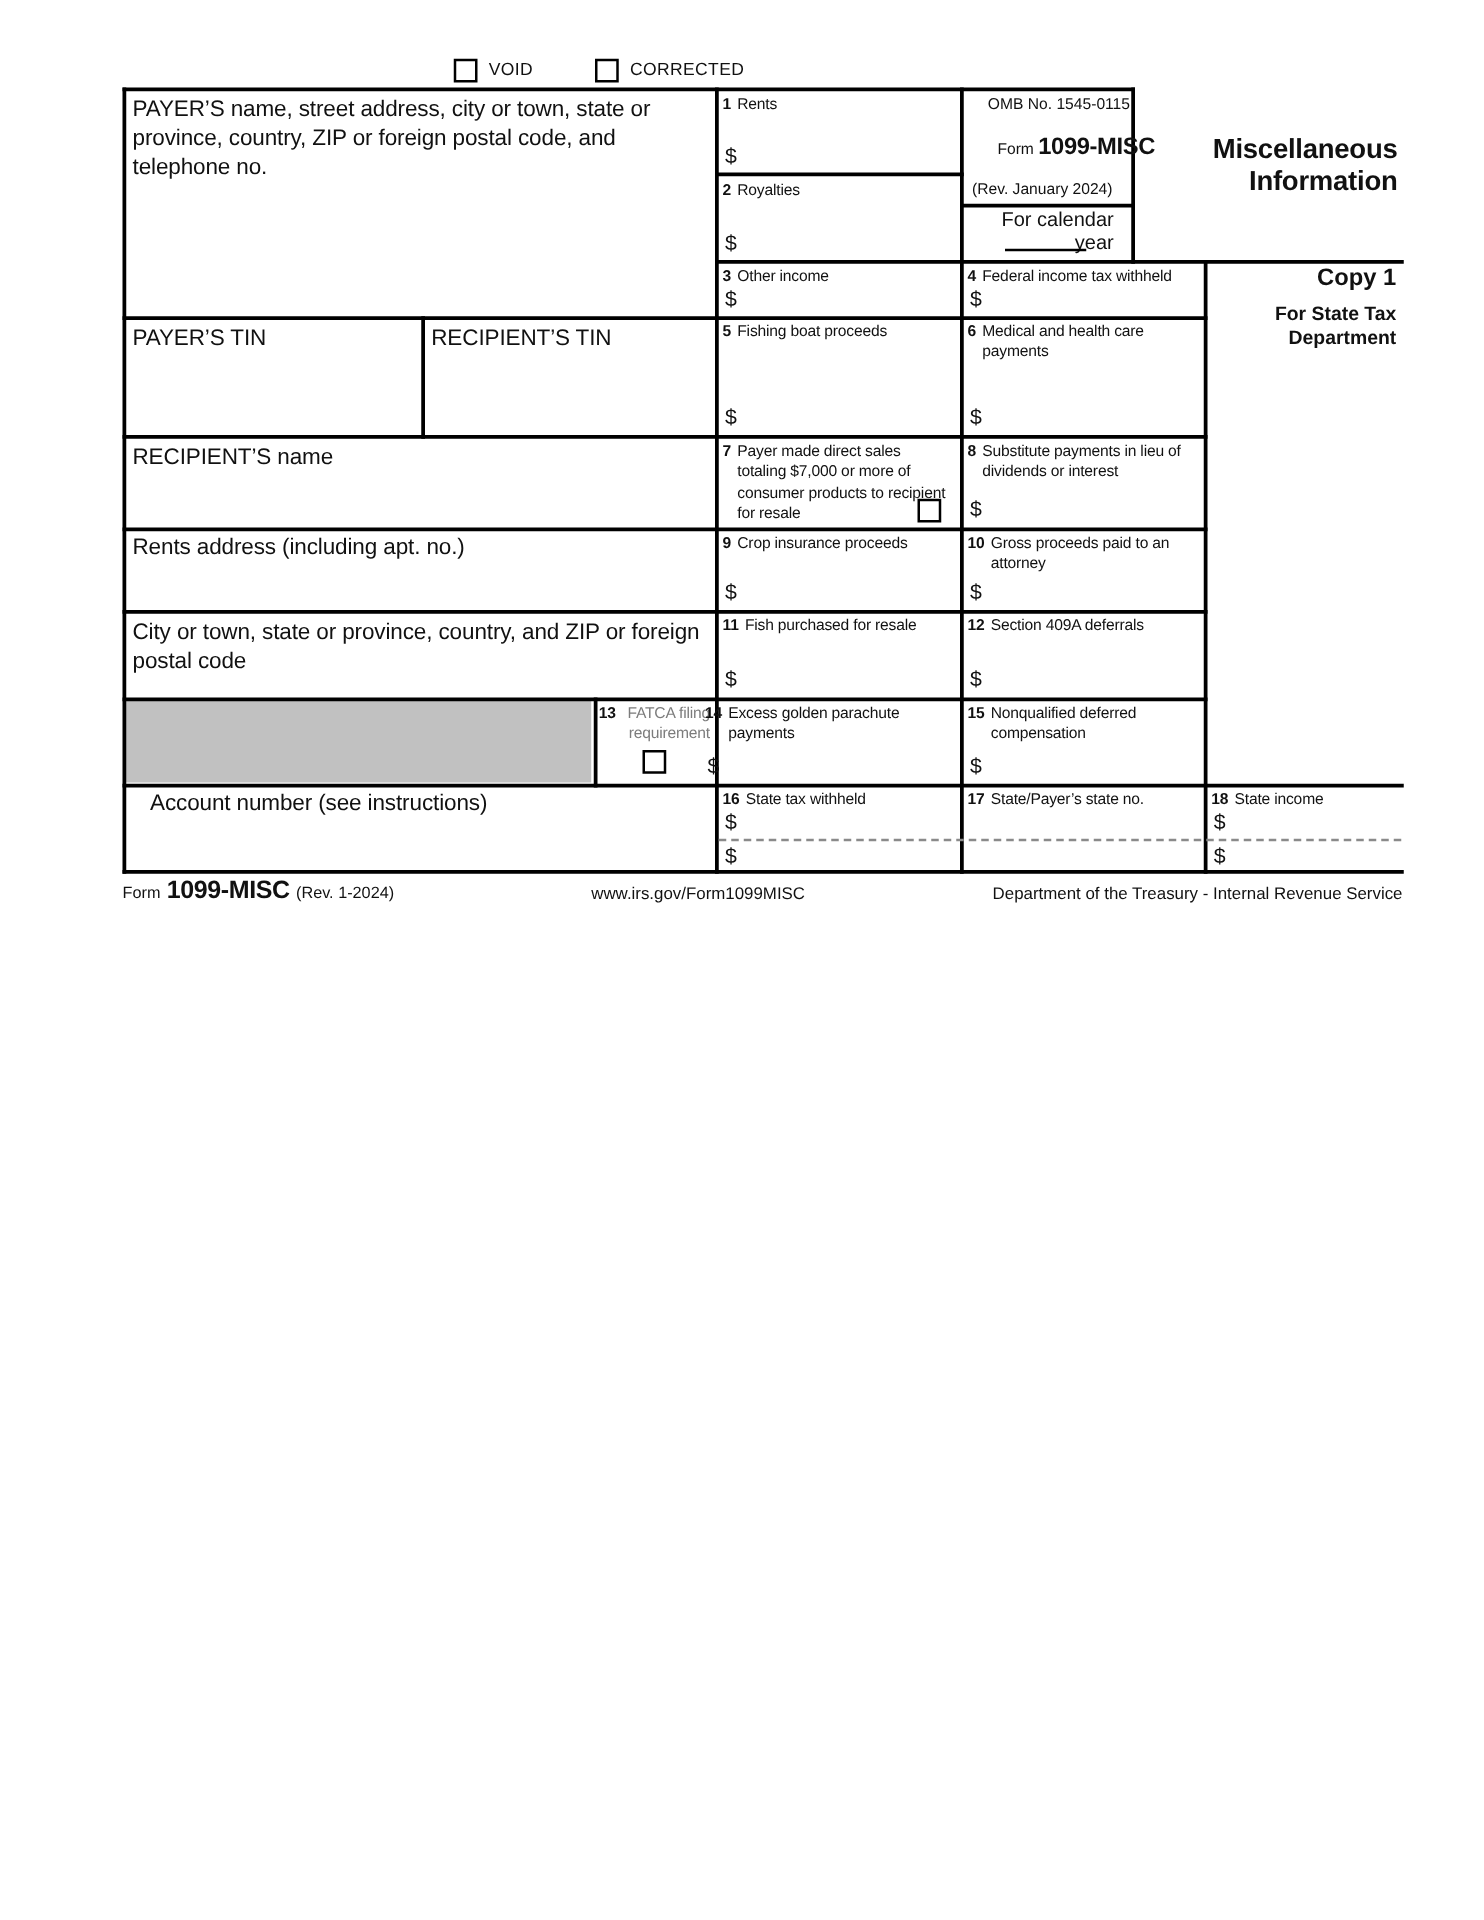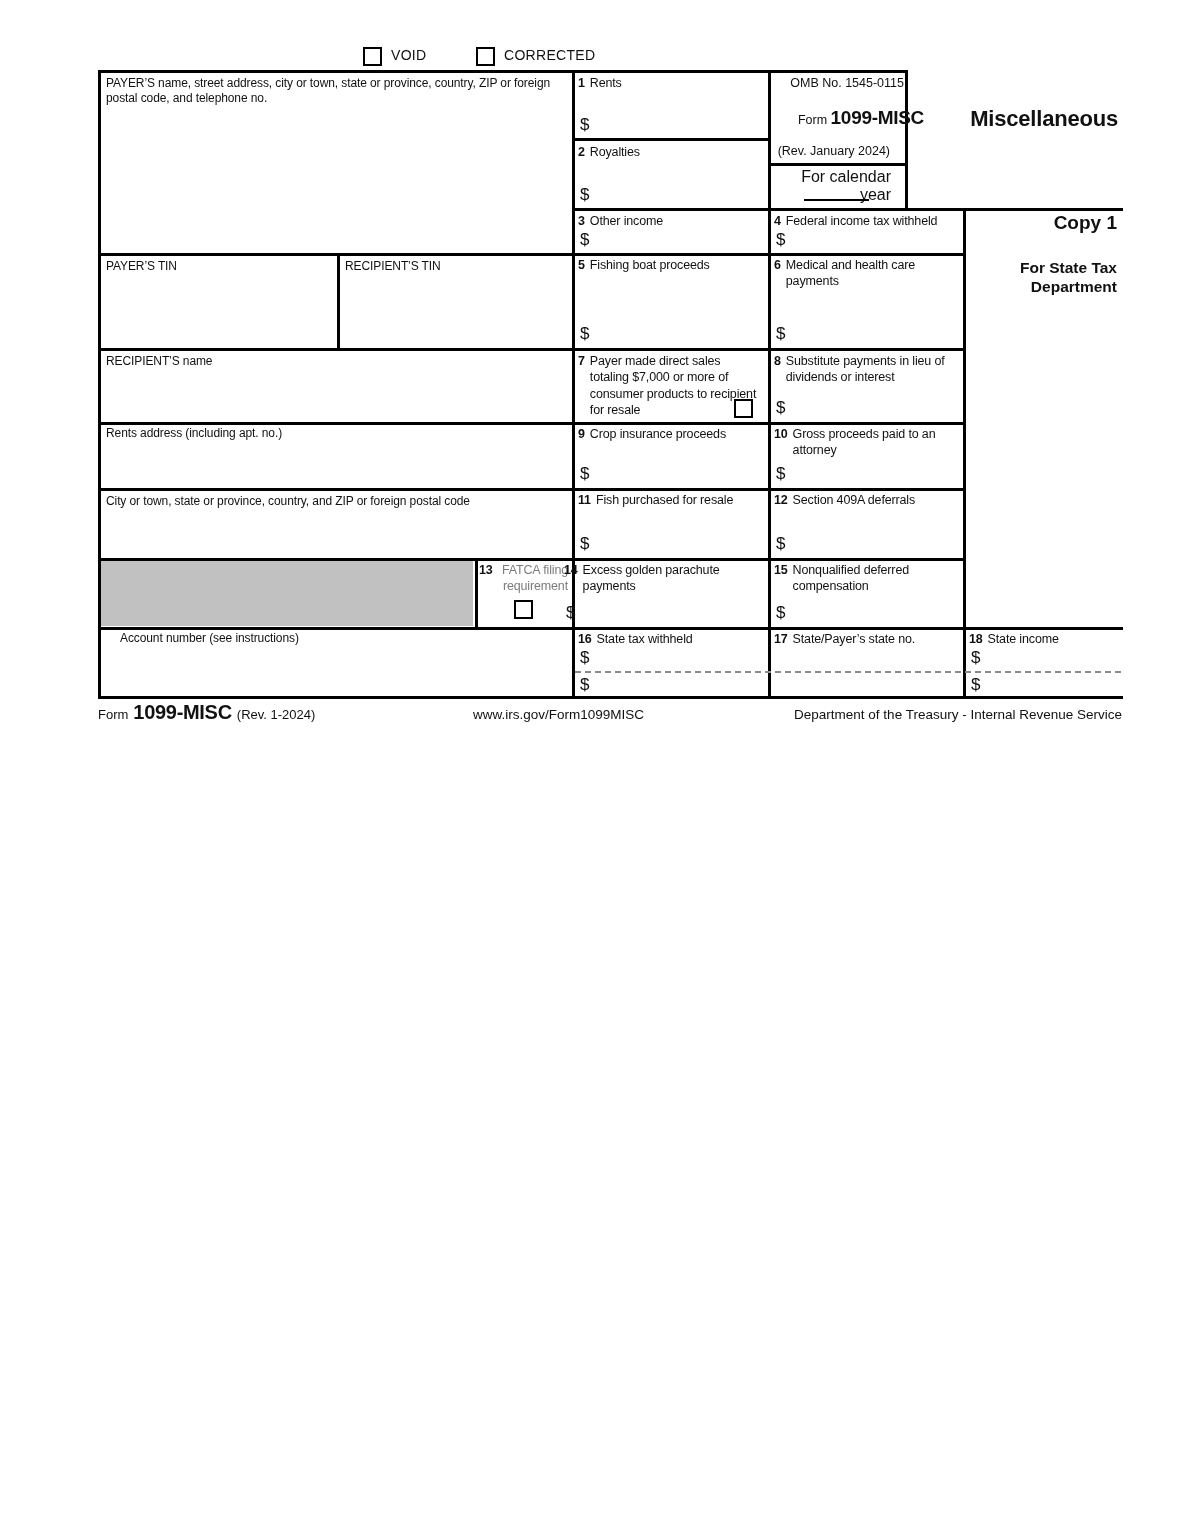--- a/index.html
+++ b/index.html
@@ -3,21 +3,21 @@
 <meta charset="utf-8">
 <style>
   *{margin:0;padding:0;box-sizing:border-box}
   html,body{background:#fff}
   .page{position:relative;width:1187px;height:1536px;background:#fff;
         font-family:"Liberation Sans",sans-serif;color:#111;overflow:hidden}
   .ln{position:absolute;background:#000}
   .dash{position:absolute;height:0;border-top:2px dashed var(--muted-line,#7c7c7c)}
   .shade{position:absolute;background:var(--shaded-cell,#c1c1c1)}
   .cell{position:absolute}
-  .flabel{font-size:12px;line-height:1.28;letter-spacing:-0.1px}
+  .flabel{font-size:18px;line-height:1.28;letter-spacing:-0.1px}
   .lbl{display:flex;gap:5px;font-size:12.5px;line-height:1.3;letter-spacing:-0.15px}
   .lbl b{font-weight:bold;flex:0 0 auto}
   .dollar{position:absolute;left:2px;bottom:1px;font-size:17px}
   .dollar2{position:absolute;left:2px;font-size:17px}
   .cb{position:absolute;width:19px;height:19px;border:2px solid #000;background:#fff}
   .cbl{position:absolute;font-size:14px;letter-spacing:.3px}
   .center{text-align:right}
   .right{text-align:right}
   .gray{color:var(--muted-text,#7c7c7c)}
   .omb{font-size:12.5px}
@@ -221,24 +221,25 @@
   <div class="cell formline center" style="left:771px;top:107px;width:153px">
     <span>Form</span>
     <span class="big">1099-MISC</span>
   </div>
   <div class="cell omb center" style="left:771px;top:144px;width:119px">(Rev. January 2024)</div>
   <div class="cell center" style="left:771px;top:168px;width:120px;font-size:16px">For calendar year</div>
   <div class="yearline" style="left:804px;top:199px;width:65px"></div>
 
   <div class="cell misc-title right" style="left:820px;top:106px;width:298px">
     <div>Miscellaneous</div>
+    <div>Information</div>
   </div>
   <div class="cell right" style="left:820px;top:212px;width:297px">
     <div class="copy1">Copy 1</div>
-    <div class="copysub" style="margin-top:24px">For State Tax</div>
+    <div class="copysub" style="margin-top:8px">For State Tax</div>
     <div class="copysub">Department</div>
   </div>
 
   <div class="footer-left" style="left:98px;top:701px">
     <span>Form</span>
     <span class="big">1099-MISC</span>
     <span>(Rev. 1-2024)</span>
   </div>
   <span class="ftext" style="left:473px;top:707px">www.irs.gov/Form1099MISC</span>
   <span class="ftext" style="right:65px;top:707px">Department of the Treasury - Internal Revenue Service</span>

